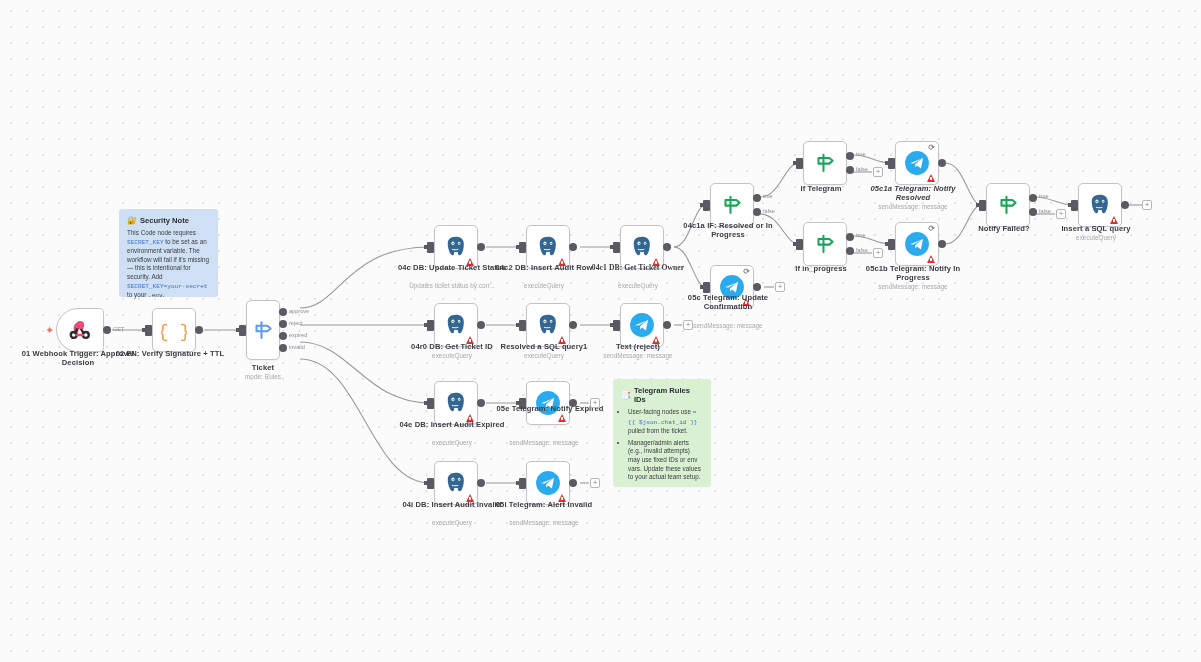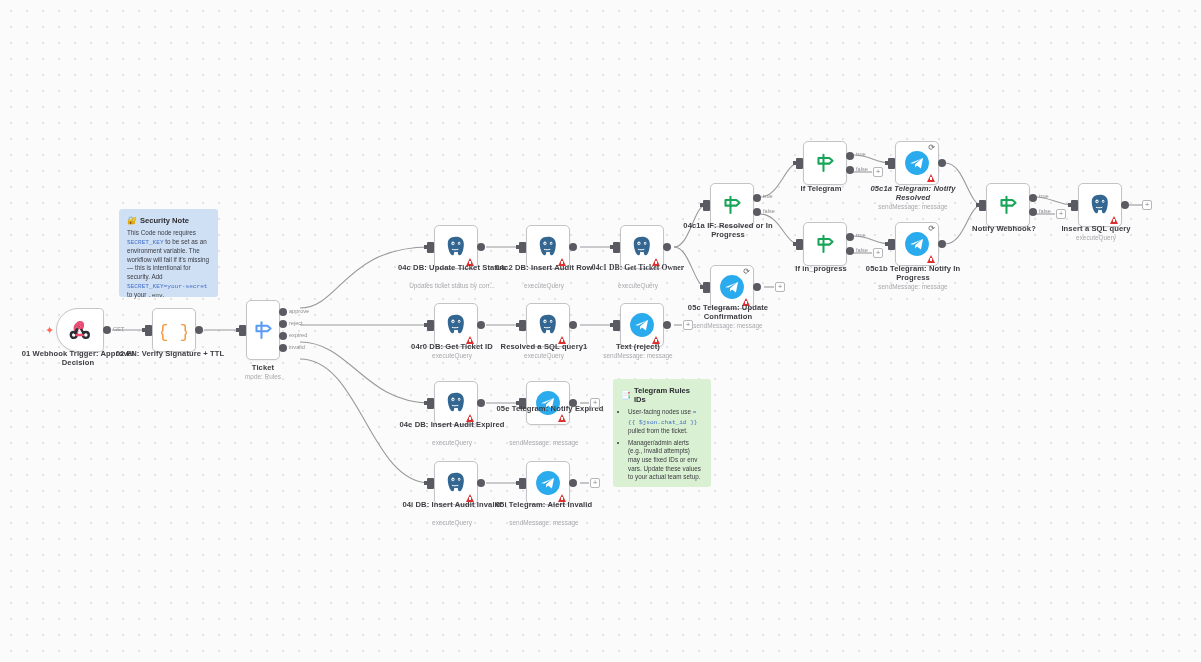--- a/index.html
+++ b/index.html
@@ -373,21 +373,21 @@
       <svg class="glyph" viewBox="0 0 24 24">
         <path d="M6 7.4h10l3 2.6-3 2.6H6z" fill="none" stroke="#18a558" stroke-width="1.9" stroke-linejoin="round"></path>
         <path d="M10.6 4.4v15" fill="none" stroke="#18a558" stroke-width="1.9" stroke-linecap="round"></path>
       </svg>
     </div>
     <div class="port-in" style="left: 979px; top: 199.5px;"></div>
     <div class="port-out" style="left: 1029px; top: 193.667px;"></div>
     <div class="outlbl" style="left: 1039px; top: 193.167px;">true</div>
     <div class="port-out" style="left: 1029px; top: 208.333px;"></div>
     <div class="outlbl" style="left: 1039px; top: 207.833px;">false</div>
-    <div class="nlabel" style="left: 944px; top: 224px;">Notify Webhook?</div>
+    <div class="nlabel" style="left: 944px; top: 224px;">Notify Failed?</div>
     <div class="node" style="left: 1078px; top: 183px;">
       <svg class="glyph" viewBox="0 0 24 24">
         <g fill="#336791">
           <path d="M12.1 2.6c-2.9 0-4.7.8-5.7 1.6C4.9 5.3 4.3 7 4.4 9.4c.1 2.3.7 5 1.5 7 .4 1 .9 1.9 1.5 2.5.5.6 1.3 1 2 .6.5-.3.7-.9.8-1.5l.2-1.6c.5.1 1 .2 1.5.2.6 0 1.2-.1 1.7-.2l.2 1.7c.1.7.4 1.3 1.1 1.5.8.2 1.5-.3 2-1 .8-1.1 1.4-2.8 1.8-4.6.4-1.8.6-3.7.5-5.1-.1-2.1-.8-3.8-2.1-4.8-1.1-.9-2.9-1.5-5-1.5z"></path>
         </g>
         <g fill="#fff">
           <ellipse cx="9.2" cy="8.6" rx="1.4" ry="1.7"></ellipse>
           <ellipse cx="14.9" cy="8.5" rx="1.1" ry="1.4"></ellipse>
         </g>
         <g fill="#336791">
@@ -405,21 +405,21 @@
     <div class="node" style="left: 710px; top: 265px;">
       <svg class="glyph" viewBox="0 0 24 24">
         <circle cx="12" cy="12" r="11" fill="#2aabee"></circle>
         <path d="M5.6 12.2 17.6 7.3l-2 9.8-3.6-2.7-1.8 1.7.1-2.9 6.1-5.3-7.6 4.6z" fill="#fff"></path>
       </svg>
       <div class="warn"></div>
       <div class="retry">⟳</div>
     </div>
     <div class="port-in" style="left: 703px; top: 281.5px;"></div>
     <div class="port-out" style="left: 753px; top: 283px;"></div>
-    <div class="nlabel" style="left: 668px; top: 303px;">05c Telegram: Update Confirmation</div>
+    <div class="nlabel" style="left: 668px; top: 293px;">05c Telegram: Update Confirmation</div>
     <div class="nsub" style="left: 663px; top: 322px;">sendMessage: message</div>
     <div class="node" style="left: 434px; top: 303px;">
       <svg class="glyph" viewBox="0 0 24 24">
         <g fill="#336791">
           <path d="M12.1 2.6c-2.9 0-4.7.8-5.7 1.6C4.9 5.3 4.3 7 4.4 9.4c.1 2.3.7 5 1.5 7 .4 1 .9 1.9 1.5 2.5.5.6 1.3 1 2 .6.5-.3.7-.9.8-1.5l.2-1.6c.5.1 1 .2 1.5.2.6 0 1.2-.1 1.7-.2l.2 1.7c.1.7.4 1.3 1.1 1.5.8.2 1.5-.3 2-1 .8-1.1 1.4-2.8 1.8-4.6.4-1.8.6-3.7.5-5.1-.1-2.1-.8-3.8-2.1-4.8-1.1-.9-2.9-1.5-5-1.5z"></path>
         </g>
         <g fill="#fff">
           <ellipse cx="9.2" cy="8.6" rx="1.4" ry="1.7"></ellipse>
           <ellipse cx="14.9" cy="8.5" rx="1.1" ry="1.4"></ellipse>
         </g>

